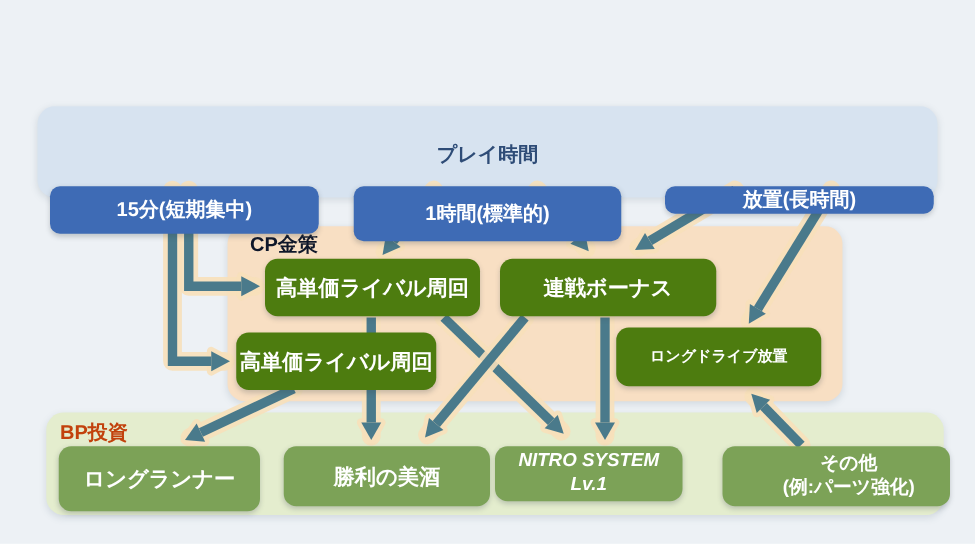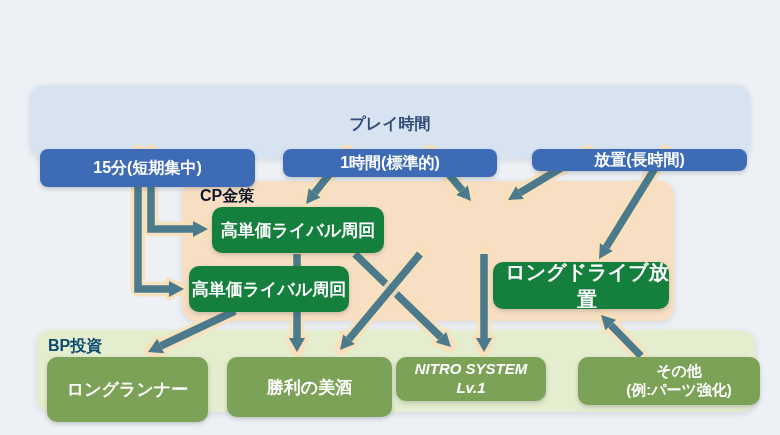--- a/index.html
+++ b/index.html
@@ -10,27 +10,27 @@
          font-size:35px;font-weight:800;color:#262e3a;letter-spacing:1px;}
 
   .band{position:absolute;border-radius:14px;box-shadow:0 2px 6px rgba(90,110,130,0.18);}
   .band-play{left:30px;top:85px;width:720px;height:73px;background:#d7e3f0;}
   .band-cp{left:182px;top:181px;width:492px;height:140px;background:#f8dfc3;}
   .band-bp{left:37px;top:330px;width:718px;height:82px;background:#e4edce;}
 
   .band-label{position:absolute;font-size:16px;font-weight:bold;z-index:2;}
   .label-play{left:30px;top:90px;width:720px;text-align:center;color:#2e4c77;margin-top:24px;}
   .label-cp{left:200px;top:186px;color:#0f172a;}
-  .label-bp{left:48px;top:336px;color:#0c4a6e;}
+  .label-bp{left:48px;top:336px;color:#c2410c;}
 
   .node{position:absolute;display:flex;flex-direction:column;align-items:center;justify-content:center;
         color:#ffffff;font-weight:bold;text-align:center;z-index:2;
         box-shadow:0 2px 4px rgba(60,70,80,0.25);}
   .node-blue{background:#3e6bb5;border-radius:8px;font-size:16px;margin-top:37px;}
-  .node-orange{background:#15803d;border-radius:10px;font-size:17px;}
+  .node-orange{background:#4d7c0f;border-radius:10px;font-size:17px;}
   .node-green{background:#7ca257;border-radius:10px;font-size:17px;}
   .node-green.two-line{font-size:15px;line-height:1.25;}
 
   #arrows{position:absolute;left:0;top:0;z-index:1;}
   .glow{stroke:#f7e0ba;stroke-opacity:0.9;fill:none;stroke-width:15;stroke-linecap:round;stroke-linejoin:round;}
   .head-glow{fill:#f7e0ba;fill-opacity:0.9;stroke:#f7e0ba;stroke-opacity:0.9;stroke-width:7;stroke-linejoin:round;}
   .shaft{stroke:#4a7a8b;fill:none;stroke-width:7.5;stroke-linecap:butt;stroke-linejoin:miter;}
   .head{fill:#4a7a8b;}
 </style>
 </head>
@@ -130,41 +130,44 @@
       <path class="glow" d="M641,356 L603,317"></path>
         <polygon class="head-glow" points="601,315 616.1,319.8 605.4,330.3"></polygon>
       <path class="shaft" d="M641,356 L610.8,325"></path>
         <polygon class="head" points="601,315 616.1,319.8 605.4,330.3"></polygon>
     </g>
   </svg>
 
   <div class="node node-blue" style="left:40px;top:112px;width:215px;height:38px;">
     <span>15分(短期集中)</span>
   </div>
-  <div class="node node-blue" style="left:283px;top:112px;width:214px;height:28px;">
+  <div class="node node-blue" style="left:283px;top:112px;width:214px;height:44px;">
     <span>1時間(標準的)</span>
   </div>
   <div class="node node-blue" style="left:532px;top:112px;width:215px;height:22px;">
     <span>放置(長時間)</span>
   </div>
 
   <div class="node node-orange" style="left:212px;top:207px;width:172px;height:46px;">
     <span>高単価ライバル周回</span>
   </div>
+  <div class="node node-orange" style="left:400px;top:207px;width:173px;height:46px;">
+    <span>連戦ボーナス</span>
+  </div>
   <div class="node node-orange" style="left:189px;top:266px;width:160px;height:46px;">
     <span>高単価ライバル周回</span>
   </div>
-  <div class="node node-orange" style="left:493px;top:262px;width:164px;height:47px;font-size:20px;padding-left:12px;">
+  <div class="node node-orange" style="left:493px;top:262px;width:164px;height:47px;font-size:12px;">
     <span>ロングドライブ放置</span>
   </div>
 
-  <div class="node node-green" style="left:47px;top:357px;width:161px;height:65px;">
+  <div class="node node-green" style="left:47px;top:357px;width:161px;height:52px;">
     <span>ロングランナー</span>
   </div>
-  <div class="node node-green" style="left:227px;top:357px;width:165px;height:60px;">
+  <div class="node node-green" style="left:227px;top:357px;width:165px;height:48px;">
     <span>勝利の美酒</span>
   </div>
   <div class="node node-green two-line" style="left:396px;top:357px;width:150px;height:44px;font-style:italic;">
     <span>NITRO SYSTEM</span>
     <span>Lv.1</span>
   </div>
   <div class="node node-green two-line" style="left:578px;top:357px;width:162px;height:48px;padding-left:20px;">
     <span>その他</span>
     <span>(例:パーツ強化)</span>
   </div>

